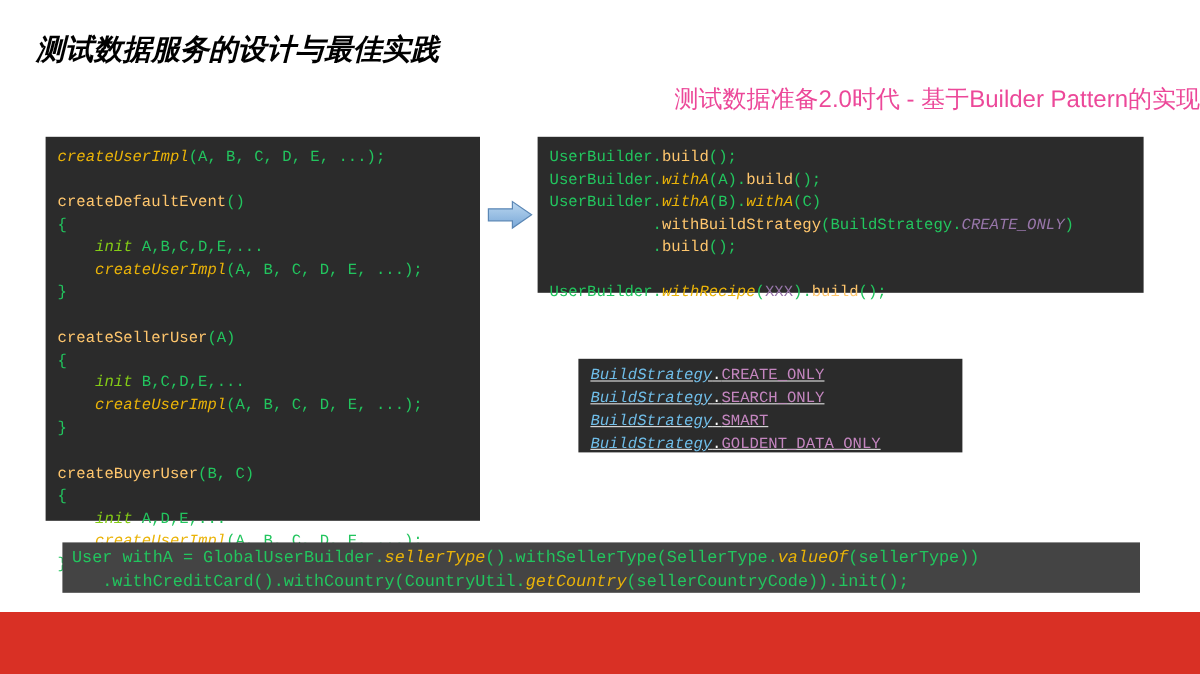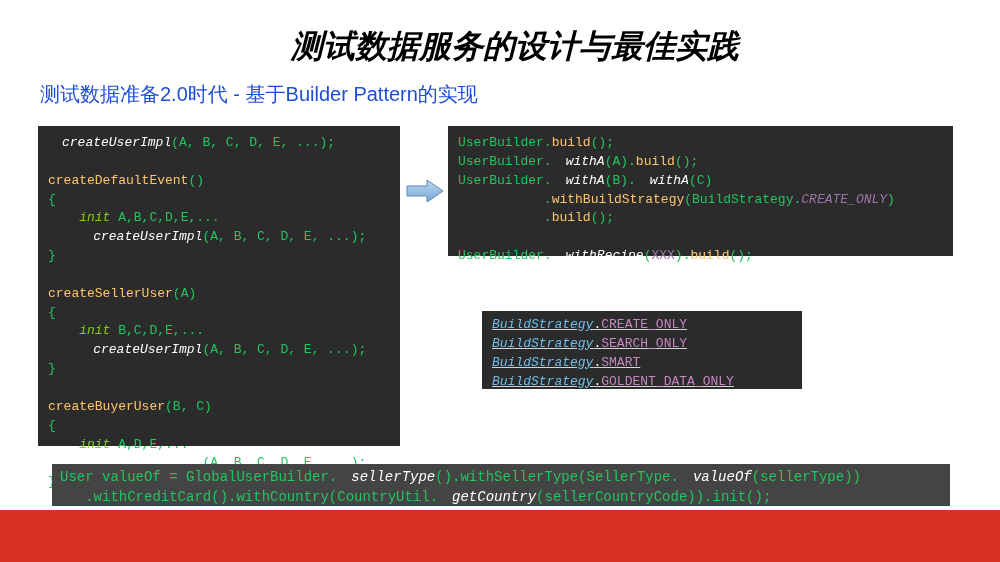--- a/index.html
+++ b/index.html
@@ -9,31 +9,31 @@
     }
     body {
       width: 1000px;
       height: 562px;
       background: #ffffff;
       font-family: "Microsoft YaHei", "PingFang SC", sans-serif;
       position: relative;
       overflow: hidden;
     }
     .title {
-      font-size: 32px;
+      font-size: 24px;
       font-weight: bold;
       font-style: italic;
       color: #000;
       padding: 25px 0 0 30px;
-      text-align: center;
     }
     .subtitle {
       font-size: 20px;
-      color: #1d4ed8;
+      color: #ec4899;
       padding: 12px 0 0 40px;
+      text-align: right;
     }
     .content {
       position: relative;
       margin-top: 18px;
     }
     .code-block {
       background: #2b2b2b;
       color: #d4d4d4;
       font-family: Consolas, Monaco, "Courier New", monospace;
       font-size: 13px;
@@ -84,21 +84,21 @@
     .red-bar {
       position: absolute;
       bottom: 0;
       left: 0;
       width: 1000px;
       height: 52px;
       background: #d93025;
     }
     
     .fn-yellow { color: #ffc66d; }
-    .fn-teal { color: #ffffff; font-style: italic; margin-left: 14px; }
+    .fn-teal { color: #eab308; font-style: italic; }
     .kw-orange { color: #84cc16; font-style: italic; }
     .txt { color: #22c55e; }
     .const-purple { color: #9876aa; }
     .type-blue { color: #6fbde8; font-style: italic; }
     .enum-purple { color: #c586c0; }
     .enum-white { color: #ffffff; }
     .italic { font-style: italic; }
   </style>
 </head>
 <body>
@@ -146,18 +146,18 @@
 <span class="txt">           .</span><span class="fn-yellow">withBuildStrategy</span><span class="txt">(BuildStrategy.</span><span class="const-purple italic">CREATE_ONLY</span><span class="txt">)</span>
 <span class="txt">           .</span><span class="fn-yellow">build</span><span class="txt">();</span>
 <span></span>
 <span class="txt">UserBuilder.</span><span class="fn-teal">withRecipe</span><span class="txt">(</span><span class="const-purple">XXX</span><span class="txt">).</span><span class="fn-yellow">build</span><span class="txt">();</span></div>
 
   <div class="code-block code-right-mid"><span class="type-blue">BuildStrategy</span><span class="enum-white">.</span><span class="enum-purple">CREATE_ONLY</span>
 <span class="type-blue">BuildStrategy</span><span class="enum-white">.</span><span class="enum-purple">SEARCH_ONLY</span>
 <span class="type-blue">BuildStrategy</span><span class="enum-white">.</span><span class="enum-purple">SMART</span>
 <span class="type-blue">BuildStrategy</span><span class="enum-white">.</span><span class="enum-purple">GOLDENT_DATA_ONLY</span></div>
 
-  <div class="code-block code-bottom"><span class="txt">User valueOf = GlobalUserBuilder.</span><span class="fn-teal">sellerType</span><span class="txt">().withSellerType(SellerType.</span><span class="fn-teal">valueOf</span><span class="txt">(sellerType))</span>
+  <div class="code-block code-bottom"><span class="txt">User withA = GlobalUserBuilder.</span><span class="fn-teal">sellerType</span><span class="txt">().withSellerType(SellerType.</span><span class="fn-teal">valueOf</span><span class="txt">(sellerType))</span>
 <span class="txt">   .withCreditCard().withCountry(CountryUtil.</span><span class="fn-teal">getCountry</span><span class="txt">(sellerCountryCode)).init();</span></div>
 
 </div>
 
 <div class="red-bar"></div>
 
 </body></html>

